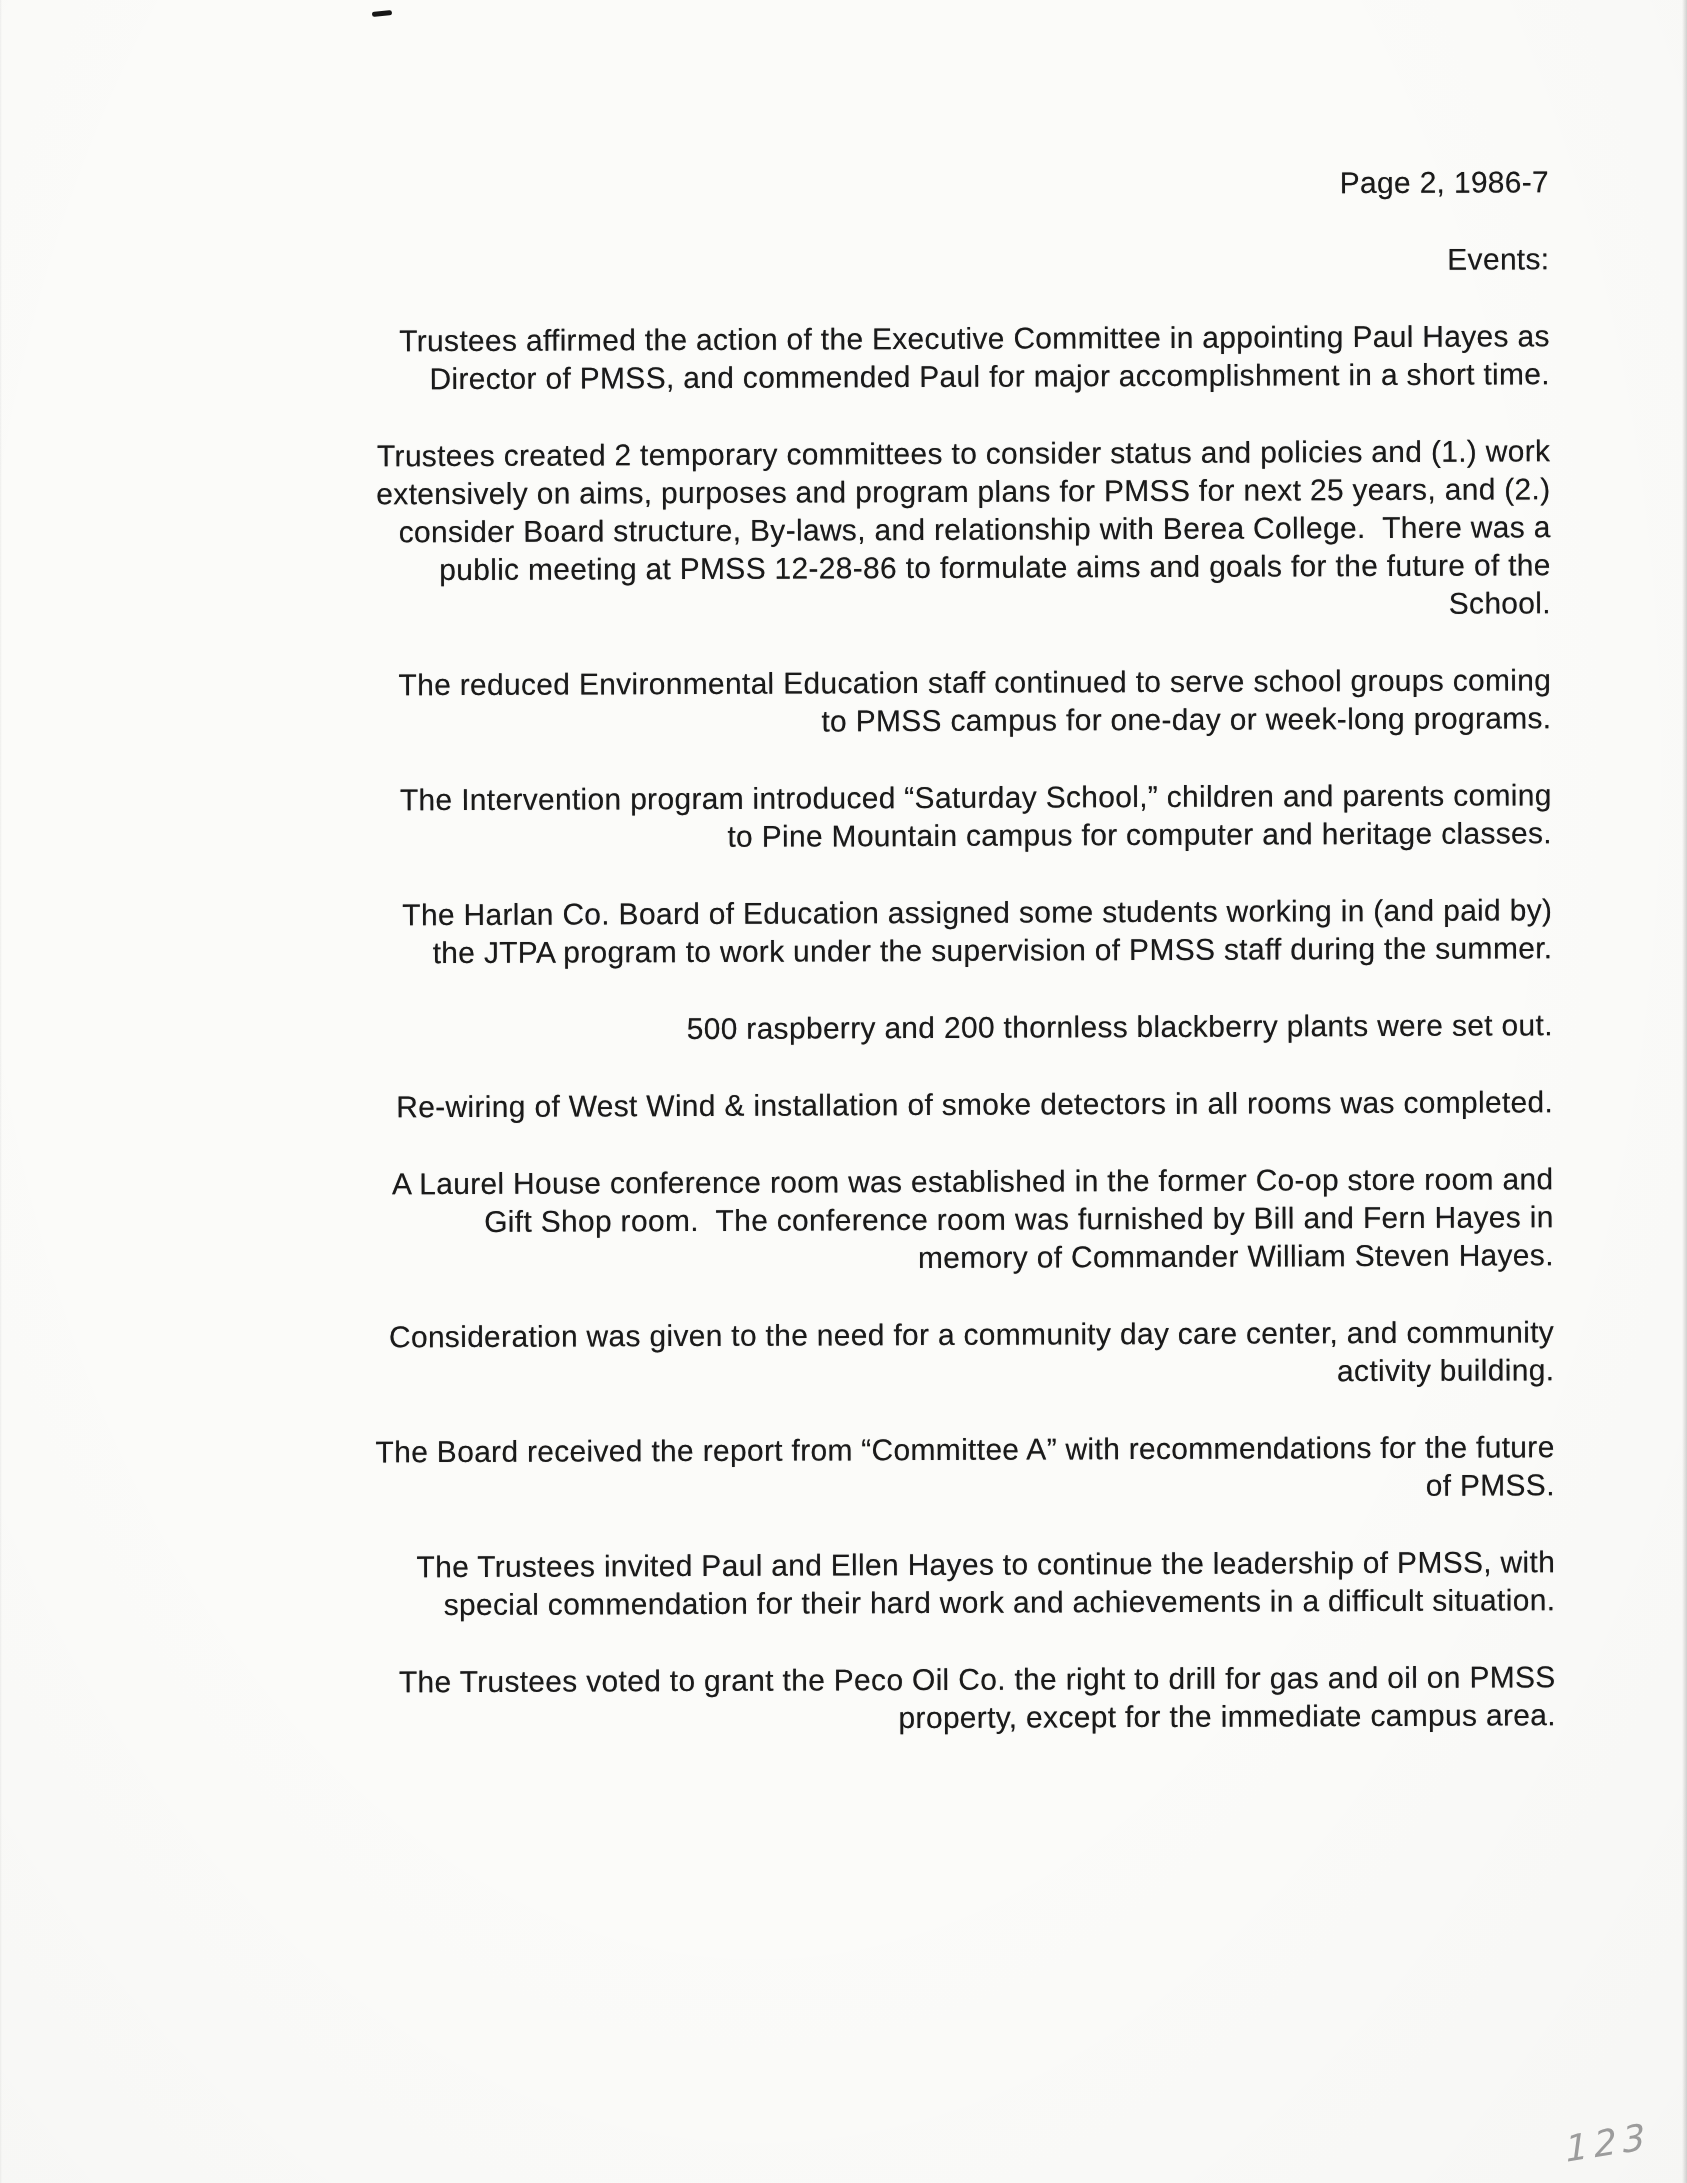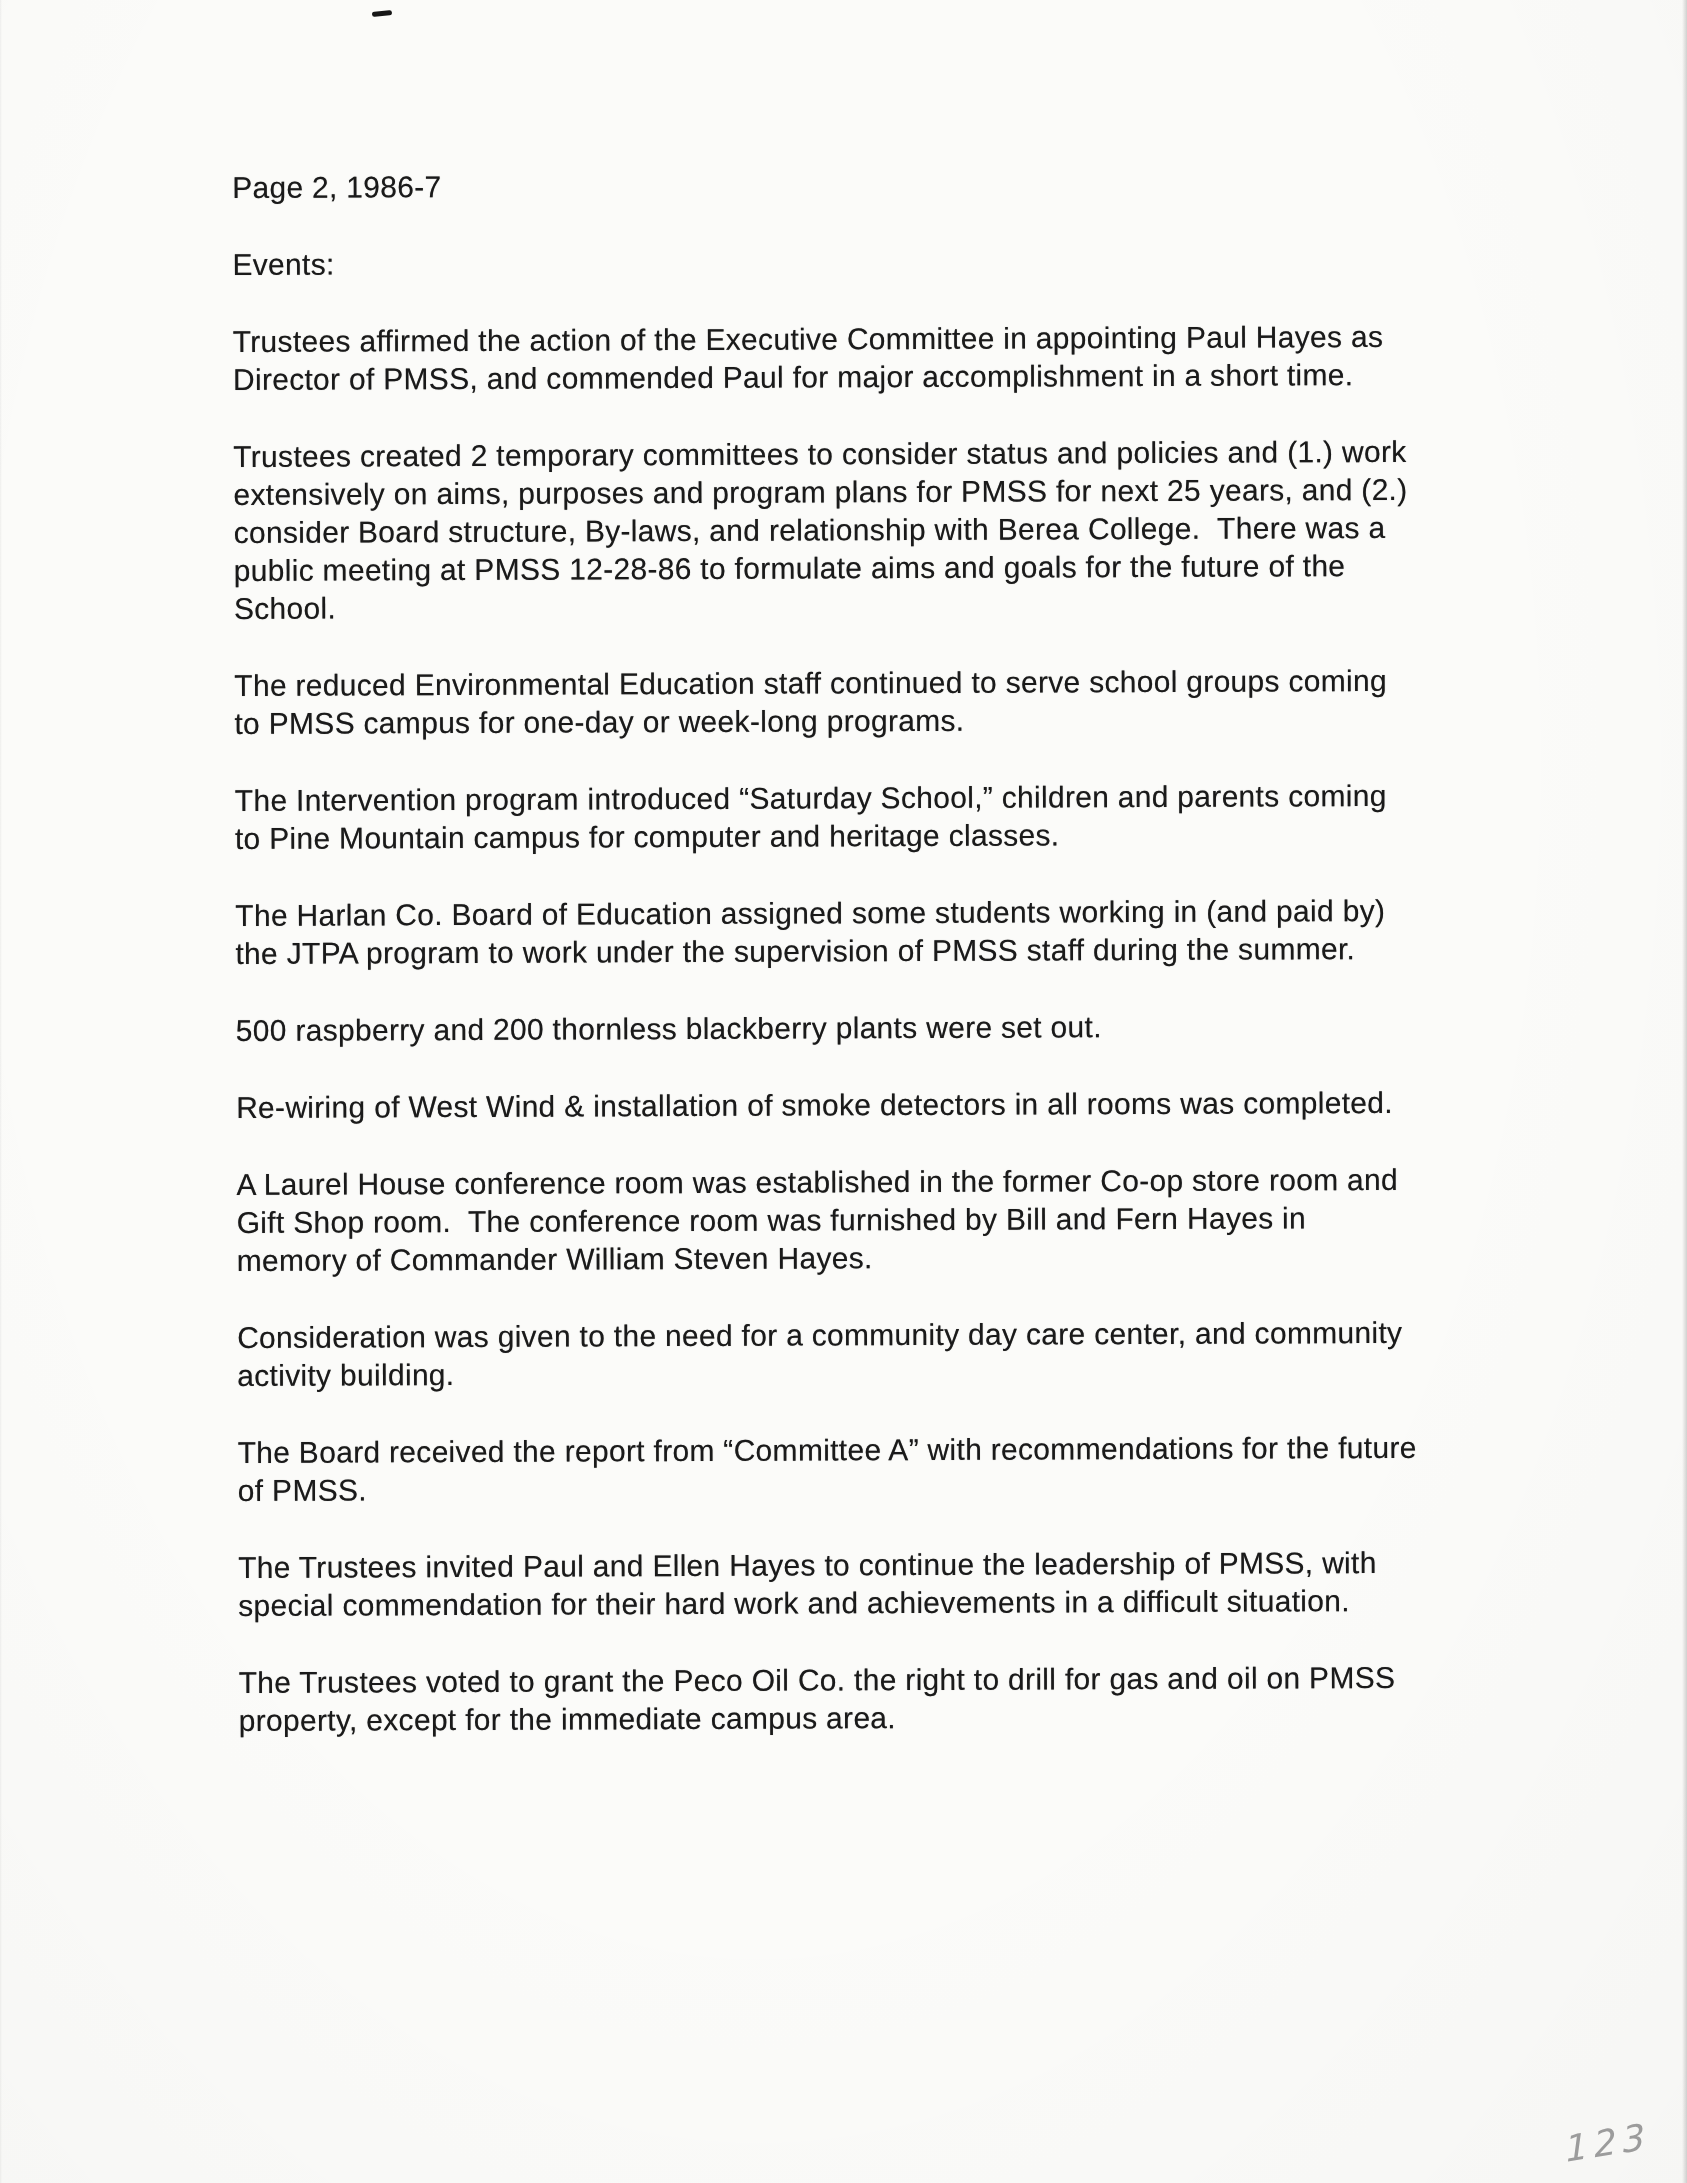--- a/index.html
+++ b/index.html
@@ -17,20 +17,21 @@
     overflow: hidden;
     font-family: "Liberation Sans", sans-serif;
   }
   .page {
     position: relative;
     width: 1687px;
     height: 2183px;
     background:
       radial-gradient(ellipse at 45% 35%, rgba(0,0,0,0) 55%, rgba(0,0,0,0.02) 100%),
       var(--paper);
+    text-align: right;
   }
   
   .edge-right {
     position: absolute;
     top: 0; right: 0; bottom: 0;
     width: 4.6px;
     background: linear-gradient(to right, rgba(0,0,0,0), rgba(0,0,0,0.16));
   }
   .edge-left {
     position: absolute;

